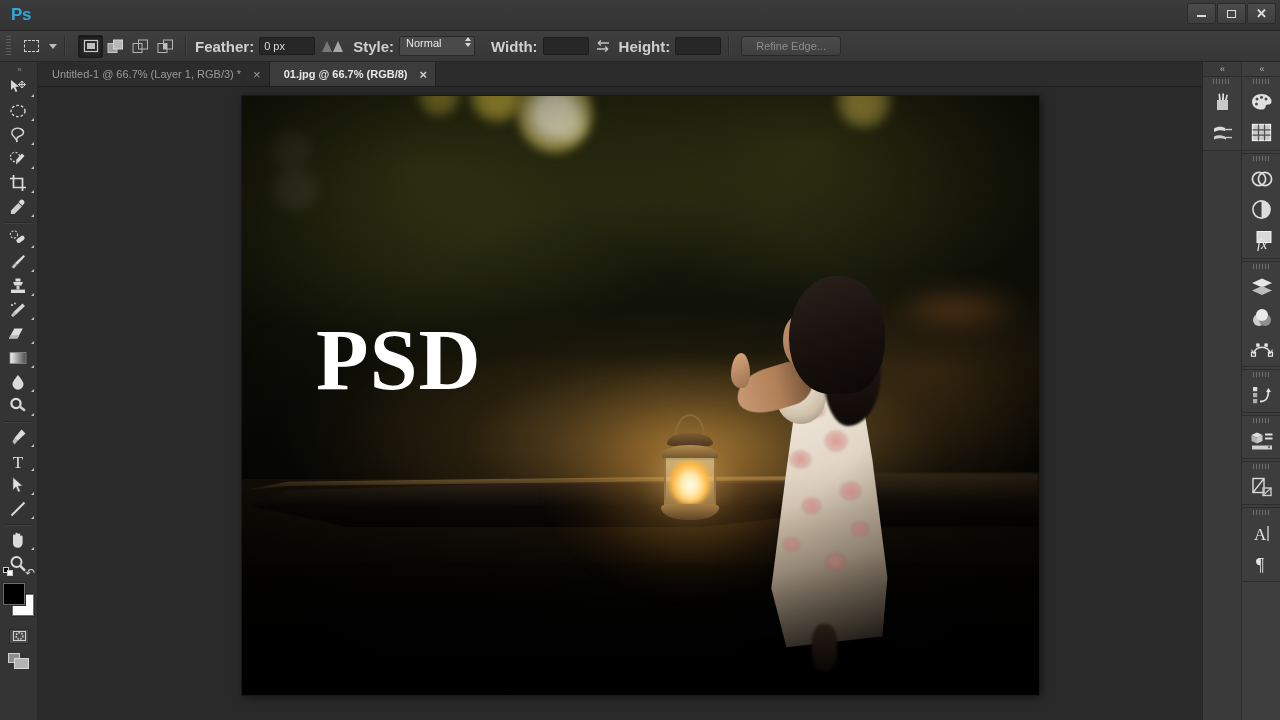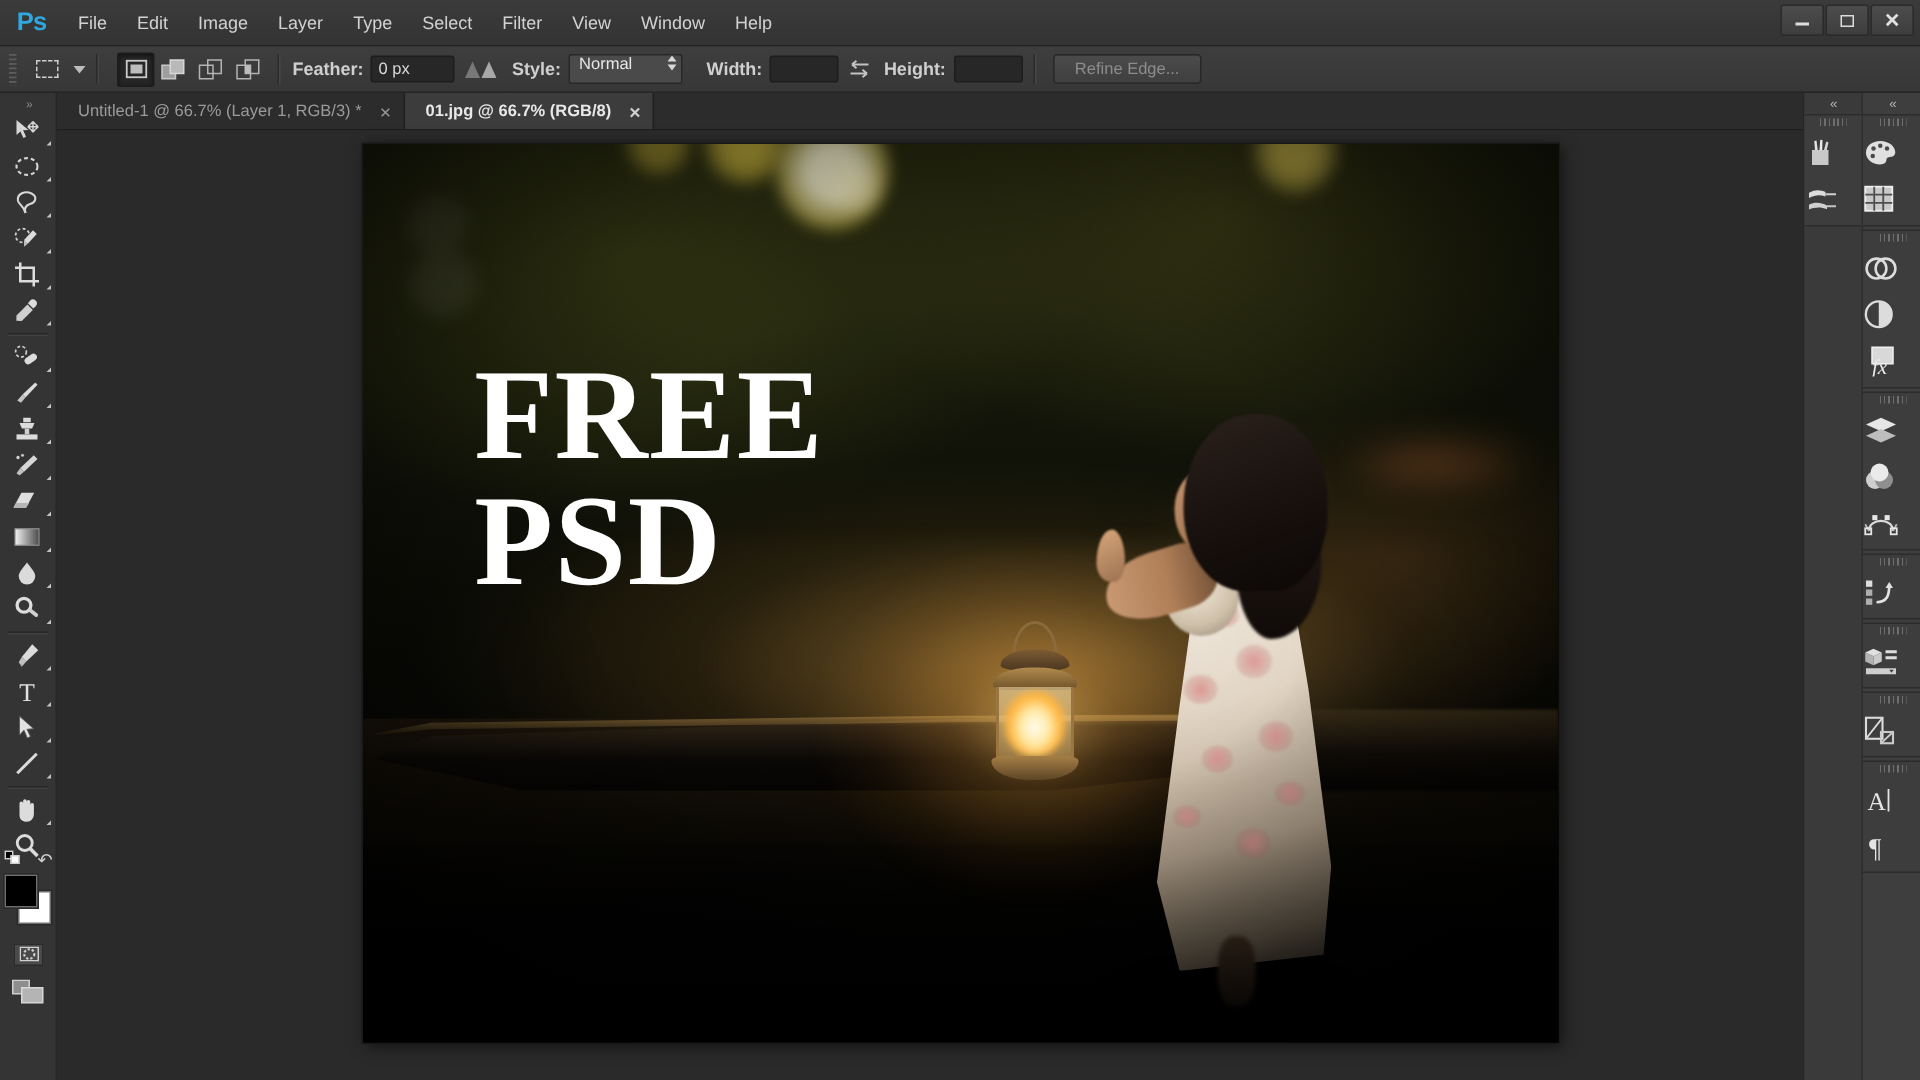--- a/index.html
+++ b/index.html
@@ -74,21 +74,21 @@
     border-left: 4px solid transparent; border-right: 4px solid transparent;
     border-top: 5px solid #bdbdbd;
   }
   .selmodes { display: flex; margin-left: 6px; }
   .selmode {
     width: 25px; height: 23px; display: flex; align-items: center; justify-content: center;
     border: 1px solid transparent; border-radius: 2px;
   }
   .selmode.active { background: #262626; border-color: #1c1c1c;
                     box-shadow: inset 0 1px 3px rgba(0,0,0,.6); }
-  .opt-label { color: #cfcfcf; font-size: 12px; font-weight: bold; margin: 0 5px 0 2px; }
+  .opt-label { color: #cfcfcf; font-size: 15px; font-weight: bold; margin: 0 5px 0 2px; }
   .opt-input {
     background: #272727; border: 1px solid #1c1c1c; border-radius: 2px;
     height: 18px; color: #d8d8d8; font-size: 11px;
     padding: 0 4px; line-height: 16px;
   }
   .opt-input.feather { width: 56px; }
   .opt-input.wh { width: 46px; }
   .antialias-icon { margin: 0 8px 0 6px; display: flex; align-items: flex-end; gap: 2px; }
   .style-select {
     display: flex; align-items: flex-start; justify-content: space-between;
@@ -382,43 +382,31 @@
             margin-bottom: 2px; padding-bottom: 2px; background: #3d3d3d; }
   .pgroup-grip {
     height: 9px; display: flex; align-items: center; justify-content: center;
   }
   .pgroup-grip span {
     width: 18px; height: 5px;
     background-image: repeating-linear-gradient(to right, #6e6e6e 0 1px, transparent 1px 3px);
   }
   .picon {
     width: 39px; height: 31px;
-    display: flex; align-items: center; 
+    display: flex; align-items: center; justify-content: center;
   }
   svg { display: block; }
 </style>
 </head>
 <body>
 
 <div id="app">
 
   <div class="menubar">
     <div class="ps-logo">Ps</div>
-    <div class="menu-items">
-      <div class="menu-item">File</div>
-      <div class="menu-item">Edit</div>
-      <div class="menu-item">Image</div>
-      <div class="menu-item">Layer</div>
-      <div class="menu-item">Type</div>
-      <div class="menu-item">Select</div>
-      <div class="menu-item">Filter</div>
-      <div class="menu-item">View</div>
-      <div class="menu-item">Window</div>
-      <div class="menu-item">Help</div>
-    </div>
     <div class="win-controls">
       <div class="win-btn">
         <div class="wb-min"></div>
       </div>
       <div class="win-btn">
         <div class="wb-max"></div>
       </div>
       <div class="win-btn close">
         <div class="wb-close">✕</div>
       </div>
@@ -745,21 +733,20 @@
           <div class="g-sleeve"></div>
           <div class="g-arm"></div>
           <div class="g-hand"></div>
           <div class="g-face"></div>
           <div class="g-hair2"></div>
           <div class="g-hair"></div>
         </div>
 
         <div class="vignette"></div>
 
-        <div class="ov-free">FREE</div>
         <div class="ov-psd">PSD</div>
       </div>
     </div>
   </div>
 
   <div class="dock">
 
     <div class="dock-col left">
       <div class="dock-head">«</div>
       <div class="pgroup">

